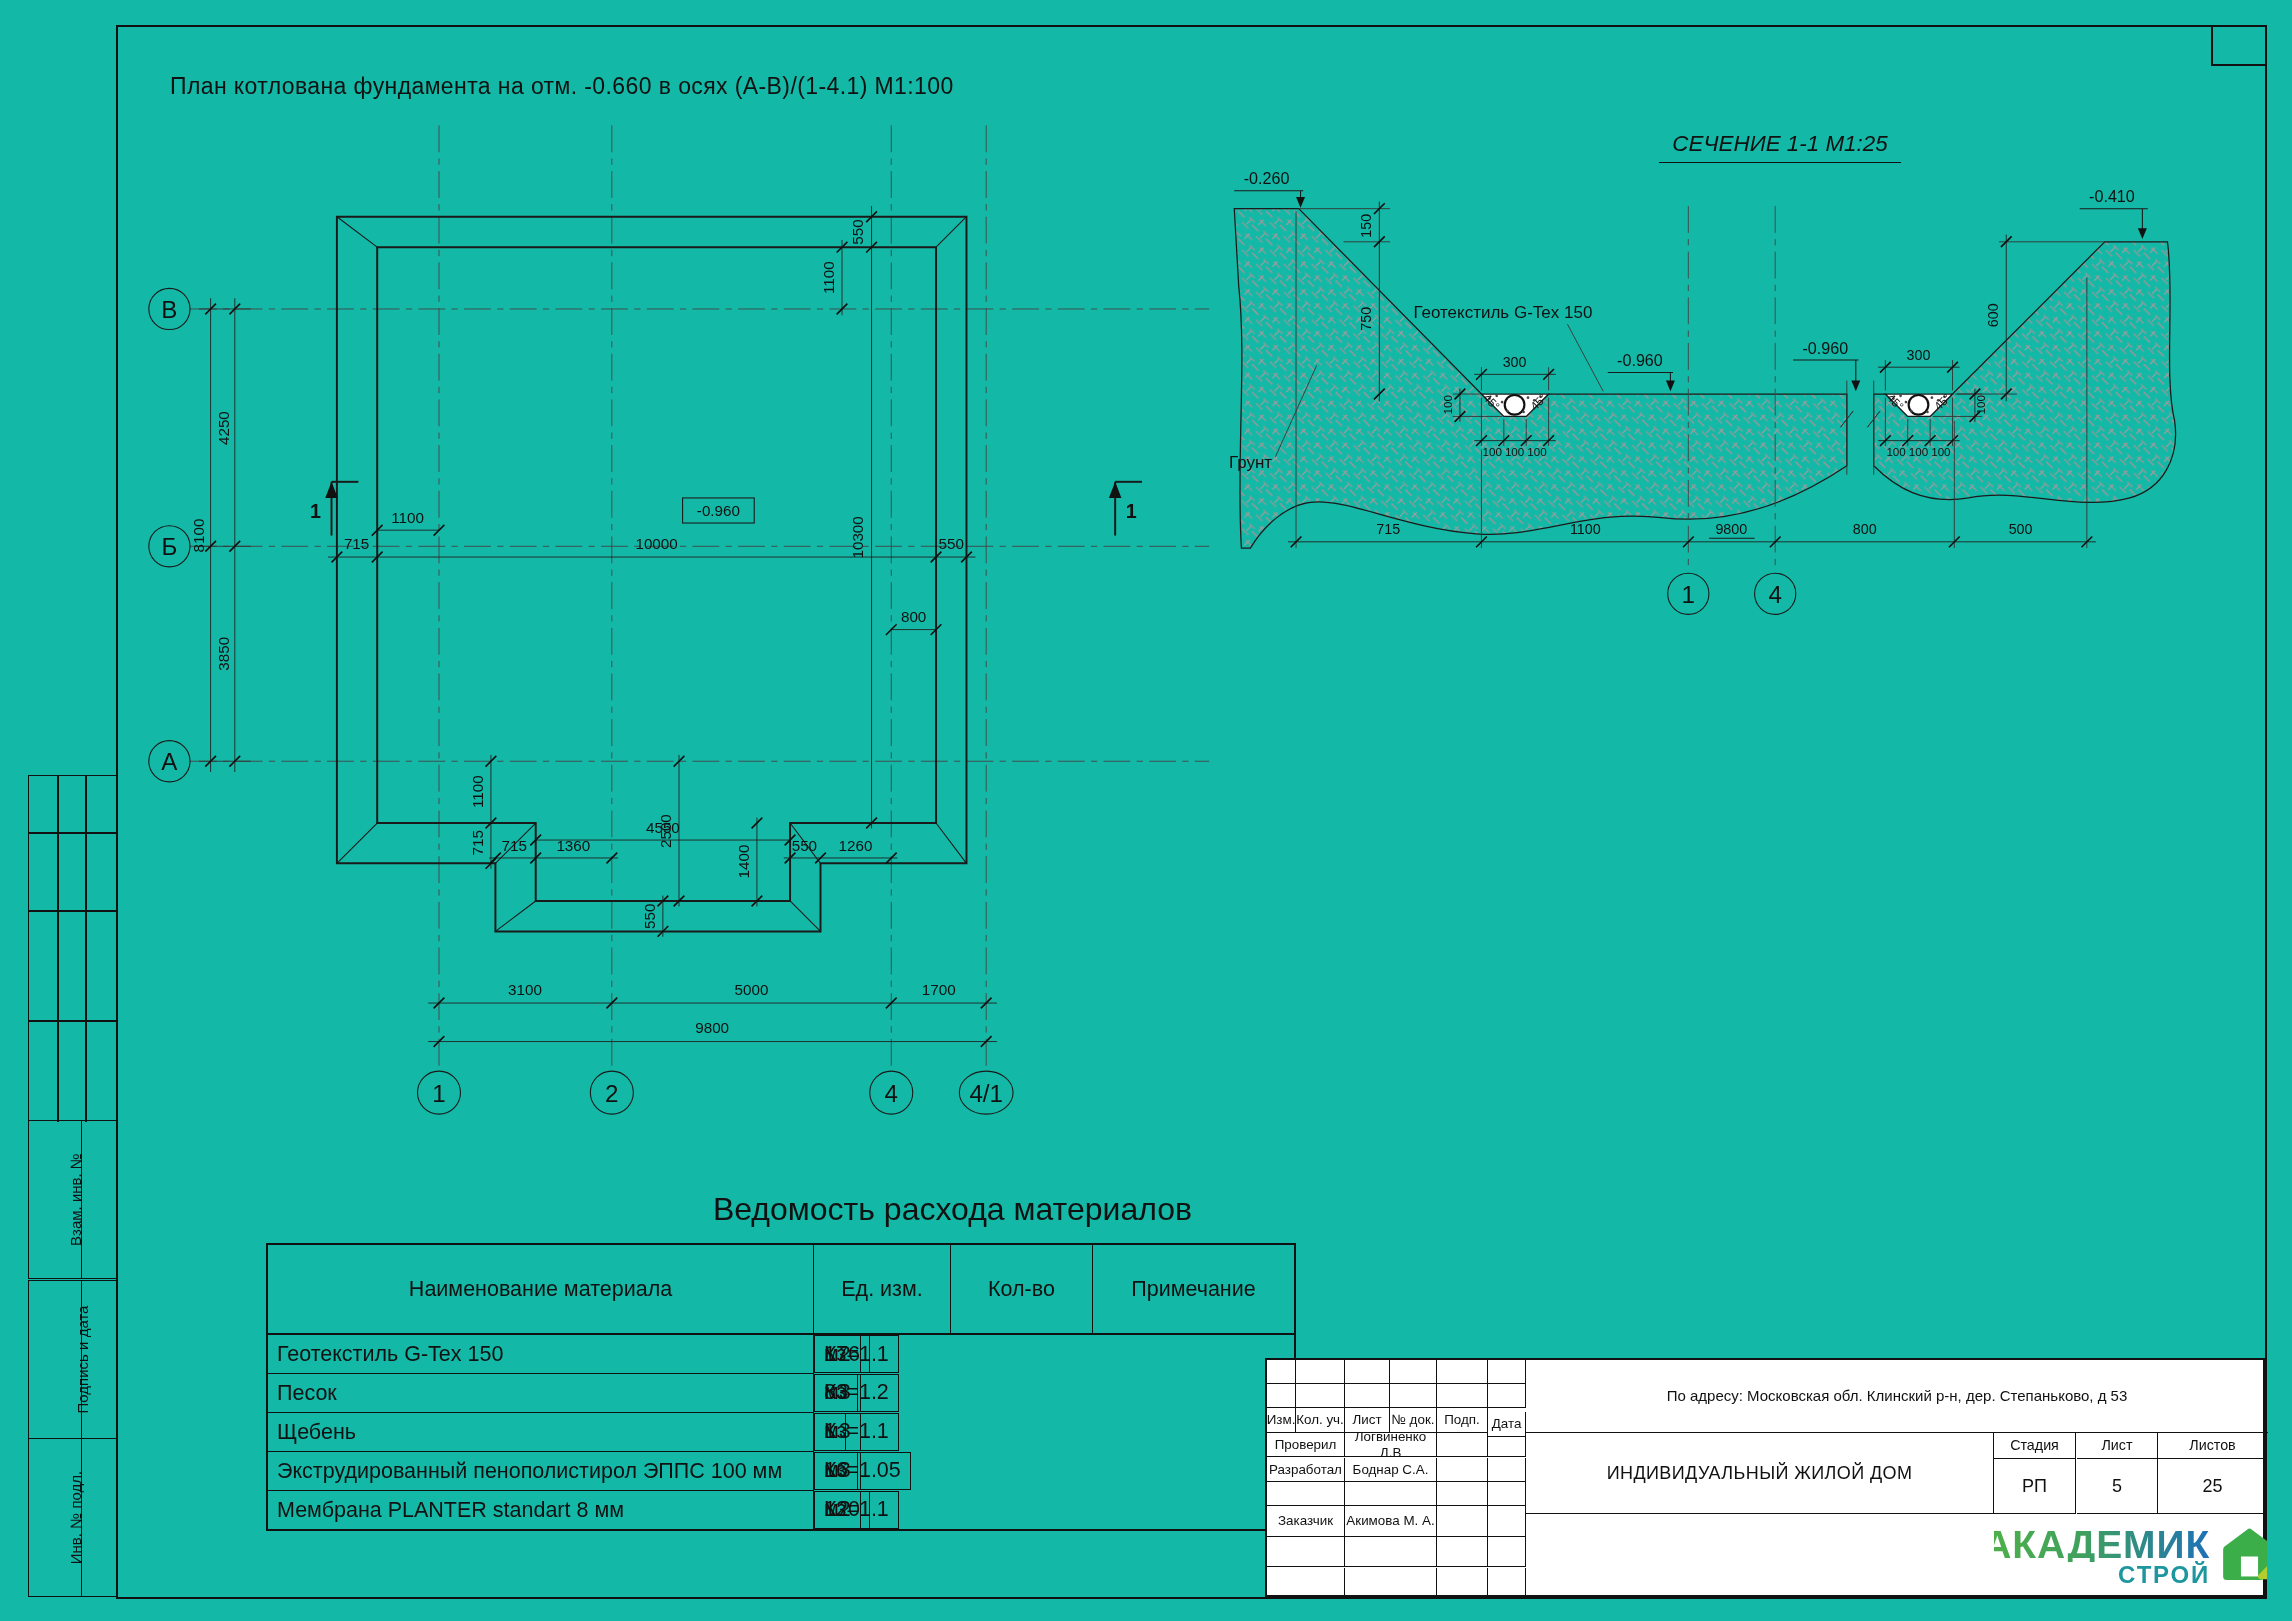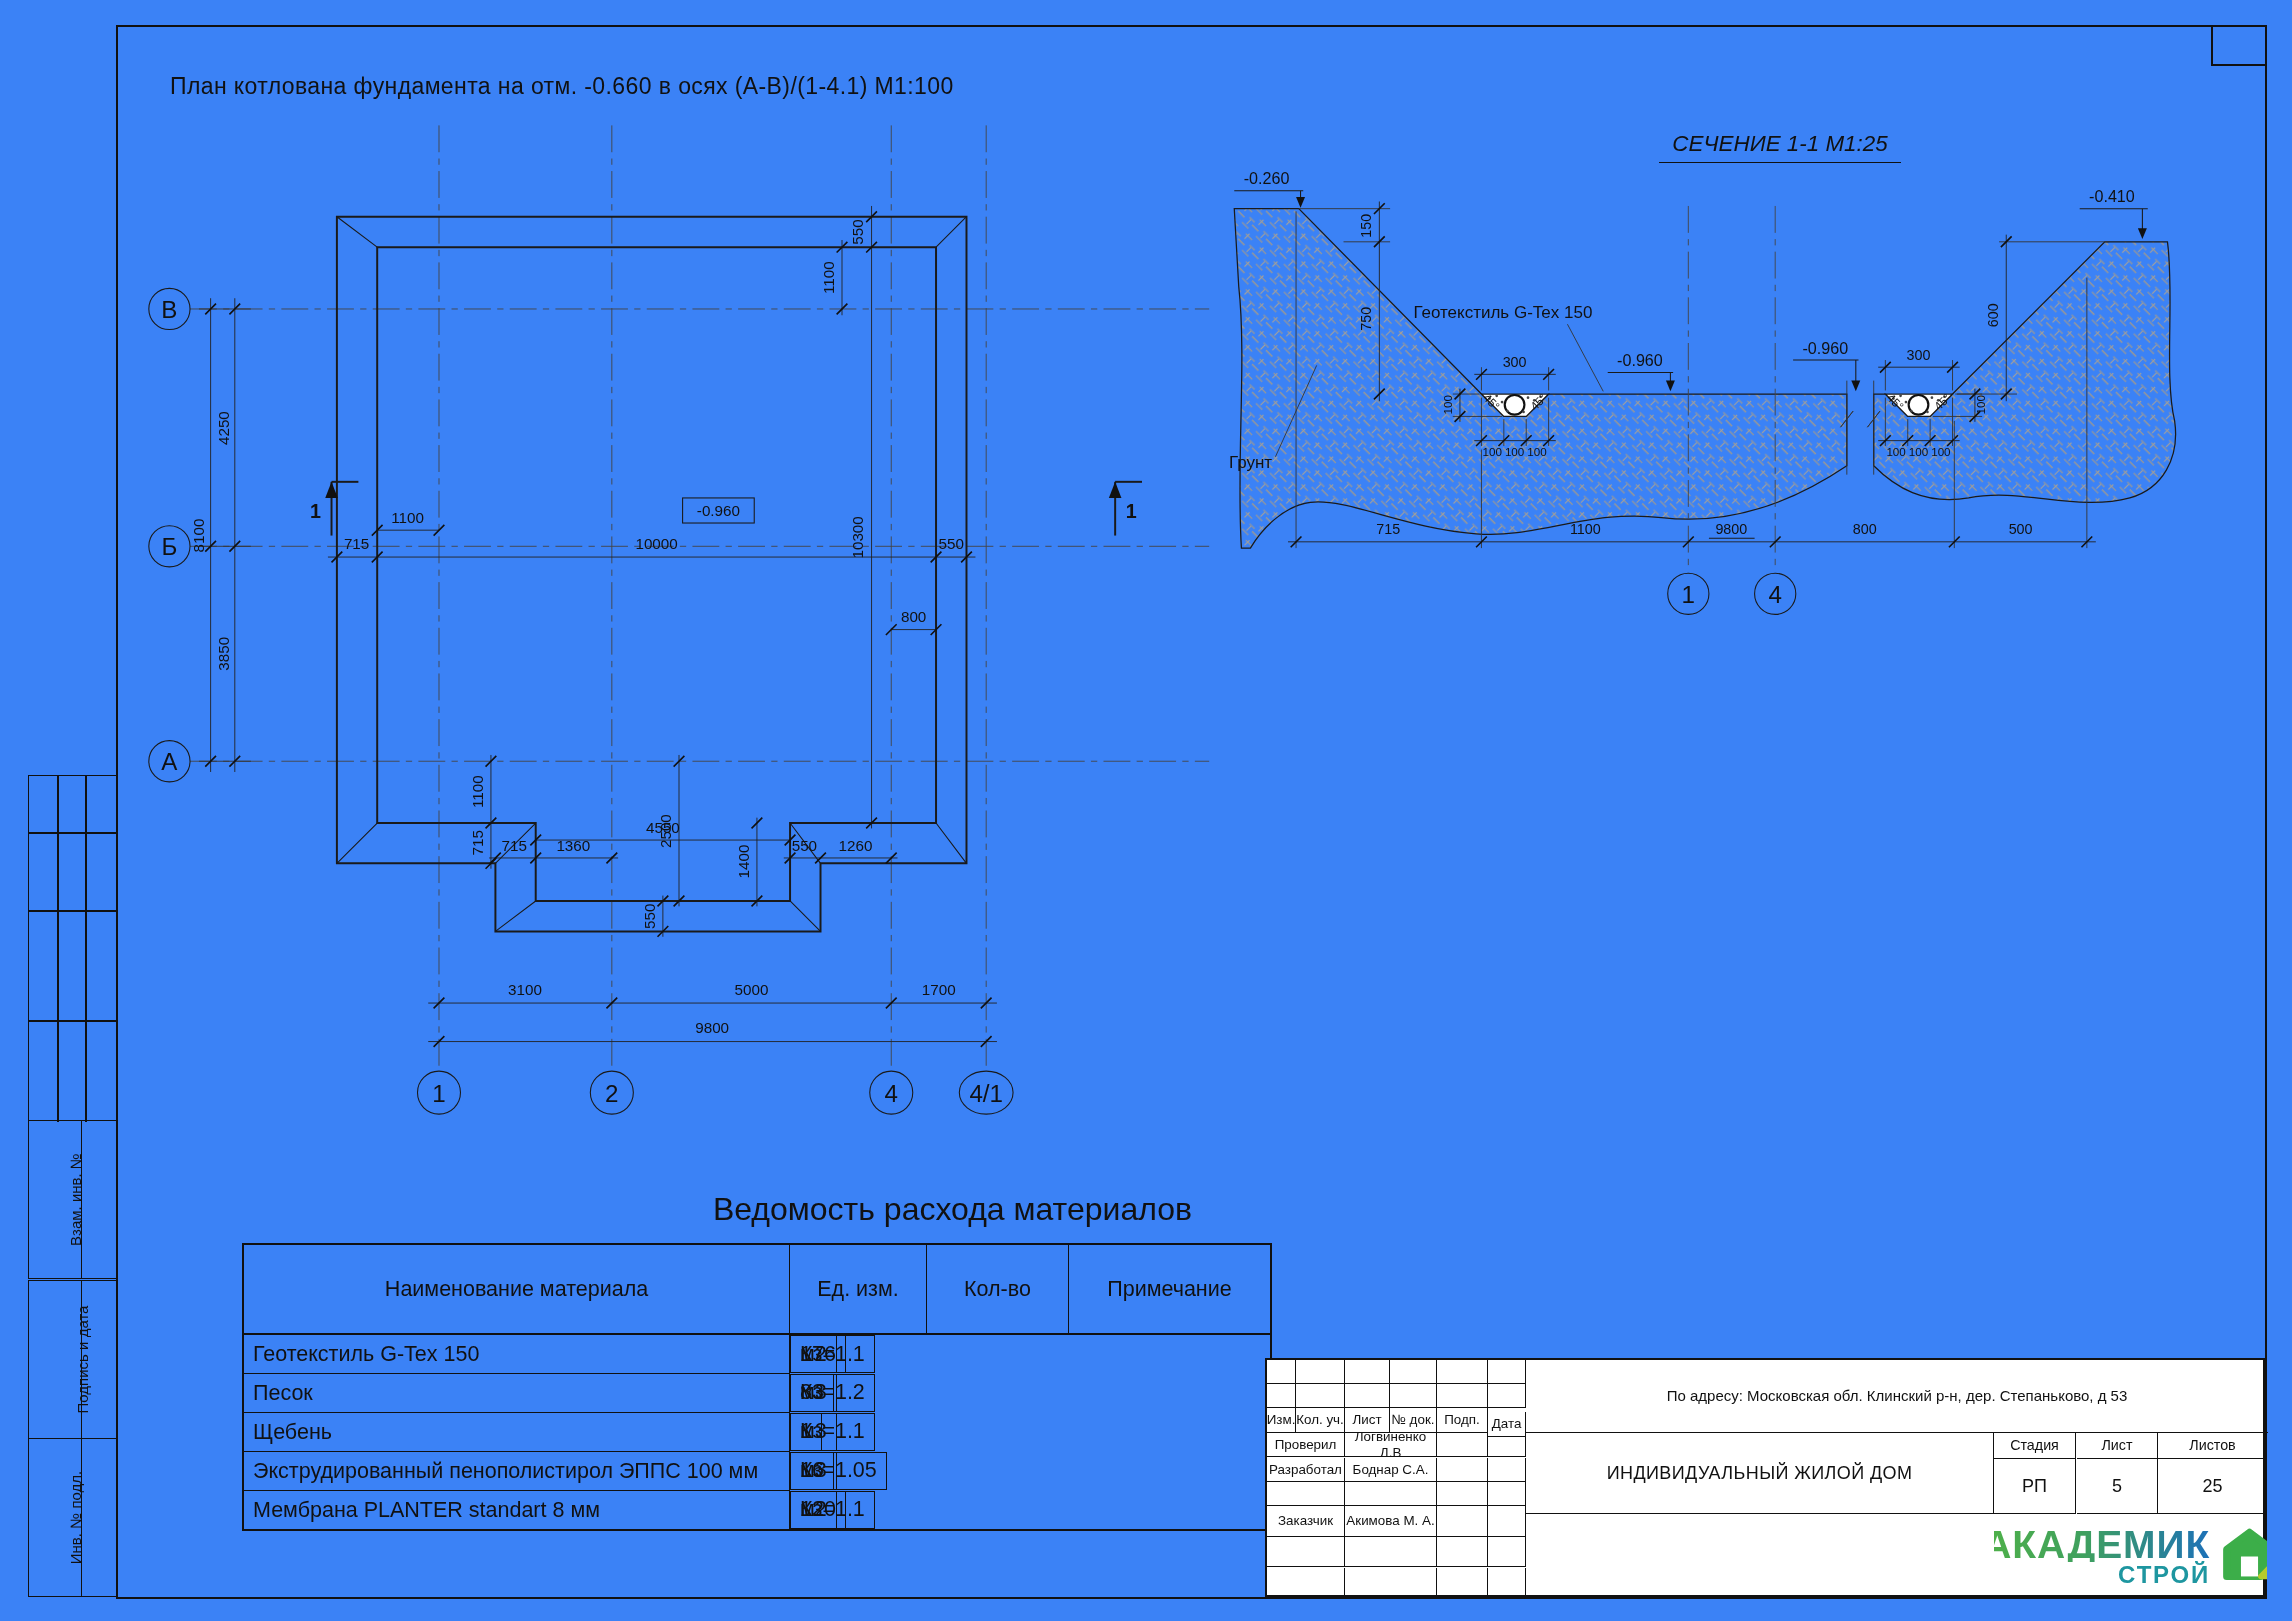--- a/index.html
+++ b/index.html
@@ -1,16 +1,16 @@
 <!DOCTYPE html>
 <html style="font-size:14.3px"><head>
 <meta charset="utf-8">
 <style>
   html,body{margin:0;padding:0;background:#fff;}
-  #sheet{position:relative;width:2293px;height:1621px;background:#3b82f6;overflow:hidden;
+  #sheet{position:relative;width:2293px;height:1621px;background:#14b8a6;overflow:hidden;
          font-family:"Liberation Sans",sans-serif;color:#111;}
   .abs{position:absolute;box-sizing:border-box;}
   
   #frame{left:116px;top:25px;width:2151px;height:1574px;border:2.7px solid #111;}
   #corner-box{left:2211px;top:25px;width:56px;height:41px;border-left:2.2px solid #111;border-bottom:2.2px solid #111;}
   
   #plan-title{left:170px;top:73px;font-size:23px;letter-spacing:0.4px;white-space:nowrap;}
   #section-title{left:1659px;top:131px;width:242px;text-align:center;font-size:22.4px;
      border-bottom:1.8px solid #111;padding-bottom:4.5px;white-space:nowrap;font-style:italic;}
   
@@ -30,21 +30,21 @@
   .cutn{font-size:22px;font-weight:bold;text-anchor:middle;}
   .lbl{font-size:19px;}
   .hatchfill{fill:url(#ground);stroke:#1a1a1a;stroke-width:1.4;}
   
   #mat-title{left:242px;top:1191px;width:950px;text-align:right;font-size:32px;}
   #mat-table{left:242px;top:1243px;border-collapse:collapse;}
   #mat-table td,#mat-table th{border:1.4px solid #111;font-weight:normal;font-size:21.5px;padding:0 9px;}
   #mat-table thead th{height:88px;text-align:center;border-bottom:2.2px solid #111;}
   #mat-table td{height:38px;}
   #mat-table td.c{text-align:center;}
-  #mat-table{border:2.2px solid #111;}
+  #mat-table{border:2.2px solid #111;margin-left:24px;}
   
   #stamp{left:1265px;top:1358px;width:1000px;height:239px;border:2.2px solid #111;background:#fff;}
   .c{position:absolute;box-sizing:border-box;border-right:1.3px solid #111;border-bottom:1.3px solid #111;
      display:flex;align-items:center;justify-content:center;font-size:13.4px;overflow:hidden;text-align:center;line-height:1.15;}
   
   .mbox{border:1.8px solid #111;}
   .vlab{transform:rotate(-90deg);white-space:nowrap;font-size:15px;}
   
   #logo{display:flex;align-items:center;justify-content:center;gap:10.7px;}
   #logo .words{display:flex;flex-direction:column;align-items:flex-end;line-height:.9;}

